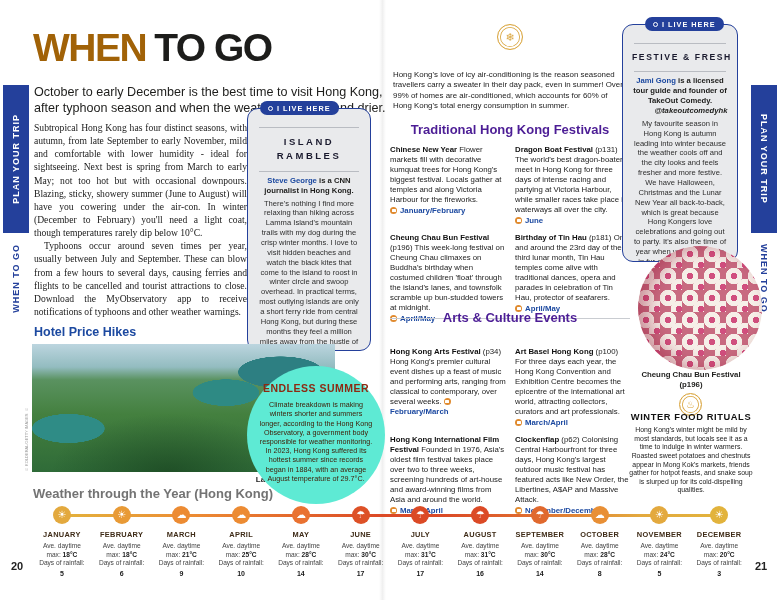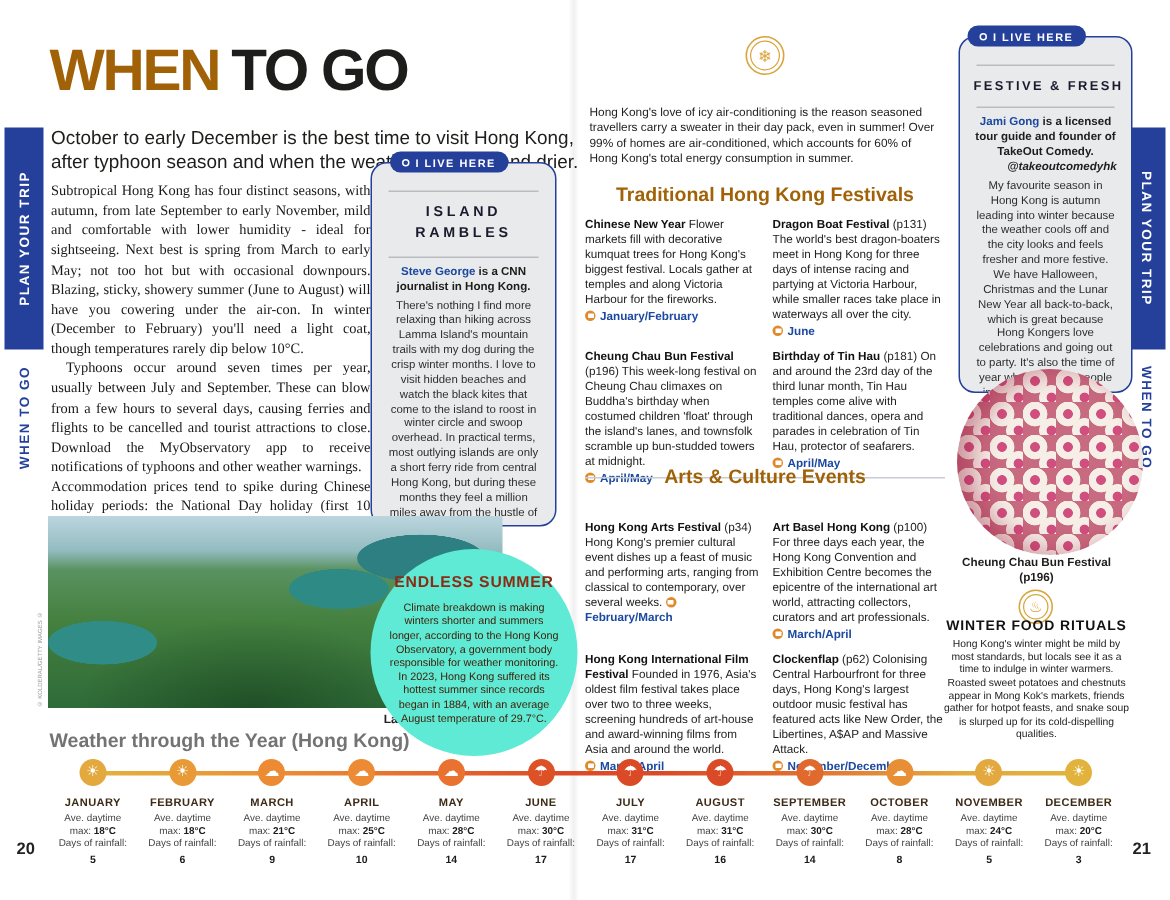--- a/index.html
+++ b/index.html
@@ -29,21 +29,21 @@
   .title .accent { color:#a16207; margin-right:8px; }
   .subtitle { position:absolute; left:34px; top:84px; width:352px; font-size:12.6px; font-weight:500; color:#1d1d1b; line-height:1.3; }
   .bodycol { position:absolute; left:34px; top:121px; width:213px; font-family:"Liberation Serif", serif; font-size:9.6px; line-height:1.37; text-align:justify; color:#191919; }
   .bodycol p.indent { text-indent:10px; }
   .h-blue { color:#1C49A0; font-weight:bold; font-family:"Liberation Sans", sans-serif; }
   .hotel-h { font-size:12.5px; margin:6px 0 3px; }
 
   
   .live-box { position:absolute; background:#E9EAEC; border:1.5px solid #24409B; border-radius:11px; overflow:hidden; padding:14px 9px 8px; text-align:center; }
   .box-ilh { left:247px; top:108px; width:124px; height:243px; }
-  .box-ff  { left:639px; top:24px;  width:116px; height:238px; }
+  .box-ff  { left:622px; top:24px;  width:116px; height:238px; }
   .live-badge { position:absolute; background:#24409B; color:#fff; border-radius:9px; height:14px; padding:0 8px;
                 display:flex; align-items:center; gap:4px; font-size:7.3px; font-weight:bold; letter-spacing:1px; z-index:2; }
   .badge-ilh { left:260px; top:101px; }
   .badge-ff  { left:645px; top:17px; }
   .pin-icon { width:5px; height:5px; border:1.2px solid #fff; border-radius:50%; display:inline-block; }
   .box-rule { border-top:1px solid #b9bcc2; margin:4px 2px; }
   .box-title { font-size:9.5px; font-weight:bold; letter-spacing:2.5px; color:#1a1a2e; padding:3px 0; line-height:1.5; }
   .box-title.nowrap { letter-spacing:1.6px; font-size:8.6px; white-space:nowrap; }
   .box-intro { font-size:7.7px; font-weight:bold; line-height:1.3; margin:4px 0 3px; }
   .profile-name { color:#1C49A0; }
@@ -66,21 +66,21 @@
   .lamma-caption { position:absolute; left:150px; top:475px; width:185px; text-align:right; font-size:8px; font-weight:bold; color:#222; }
 
   
   .medal { position:absolute; border:1.5px solid #D9A43C; border-radius:50%; color:#D9A43C; display:flex;
            align-items:center; justify-content:center; box-shadow:inset 0 0 0 2px #fff, inset 0 0 0 2.8px #D9A43C; }
   .medal-bth { left:497px; top:24px; width:26px; height:26px; font-size:11px; }
   .medal-wfr { left:679px; top:393px; width:23px; height:23px; font-size:10px; }
   .sec-title { position:absolute; text-align:center; font-weight:800; font-size:10px; letter-spacing:.6px; color:#111; }
   .bth-title { left:390px; top:56px; width:240px; }
   .bth-text { position:absolute; left:393px; top:70px; width:234px; text-align:left; font-size:7.9px; line-height:1.3; color:#222; }
-  .col-head { position:absolute; width:240px; text-align:center; font-size:13px; font-weight:bold; color:#a16207; }
+  .col-head { position:absolute; width:240px; text-align:center; font-size:13px; font-weight:bold; color:#4c1d95; }
   .fest-head { left:390px; top:122px; }
   .arts-head { left:390px; top:310px; }
   .event-grid { position:absolute; left:390px; width:241px; display:grid; grid-template-columns:1fr 1fr; column-gap:9px; row-gap:7px; align-items:start; }
   .fest-grid { top:145px; }
   .arts-grid { top:347px; }
   .fest-text { font-size:7.8px; line-height:1.28; color:#222; }
   .fest-name { font-weight:bold; color:#111; }
   .date-line { display:block; margin-top:1px; }
   .fest-date { color:#1C49A0; font-weight:bold; }
   .cal-icon { width:7px; height:7px; border-radius:50%; background:#E08A2E; display:inline-block; margin-right:3px; position:relative; vertical-align:-1px; }
@@ -130,20 +130,21 @@
   <div class="page-num right">21</div>
 
   <div class="fold"></div>
 
   <h1 class="title"><span class="accent">WHEN</span><span>TO GO</span></h1>
   <p class="subtitle">October to early December is the best time to visit Hong Kong, after typhoon season and when the weather is cooler and drier.</p>
 
   <div class="bodycol">
     <p>Subtropical Hong Kong has four distinct seasons, with autumn, from late September to early November, mild and comfortable with lower humidity - ideal for sightseeing. Next best is spring from March to early May; not too hot but with occasional downpours. Blazing, sticky, showery summer (June to August) will have you cowering under the air-con. In winter (December to February) you'll need a light coat, though temperatures rarely dip below 10°C.</p>
     <p class="indent">Typhoons occur around seven times per year, usually between July and September. These can blow from a few hours to several days, causing ferries and flights to be cancelled and tourist attractions to close. Download the MyObservatory app to receive notifications of typhoons and other weather warnings.</p>
+    <h3 class="h-blue hotel-h">Hotel Price Hikes</h3>
     <p>Accommodation prices tend to spike during Chinese holiday periods: the National Day holiday (first 10 days of October); Labour Day (first week of May) and Chinese New Year (late January or early February).</p>
   </div>
 
   <div class="live-box box-ilh">
     <div class="box-rule"></div>
     <div class="box-title">ISLAND RAMBLES</div>
     <div class="box-rule"></div>
     <p class="box-intro"><span class="profile-name">Steve George</span><span> is a CNN journalist in Hong Kong.</span></p>
     <p class="box-body">There's nothing I find more relaxing than hiking across Lamma Island's mountain trails with my dog during the crisp winter months. I love to visit hidden beaches and watch the black kites that come to the island to roost in winter circle and swoop overhead. In practical terms, most outlying islands are only a short ferry ride from central Hong Kong, but during these months they feel a million miles away from the hustle of the city.</p>
   </div>

